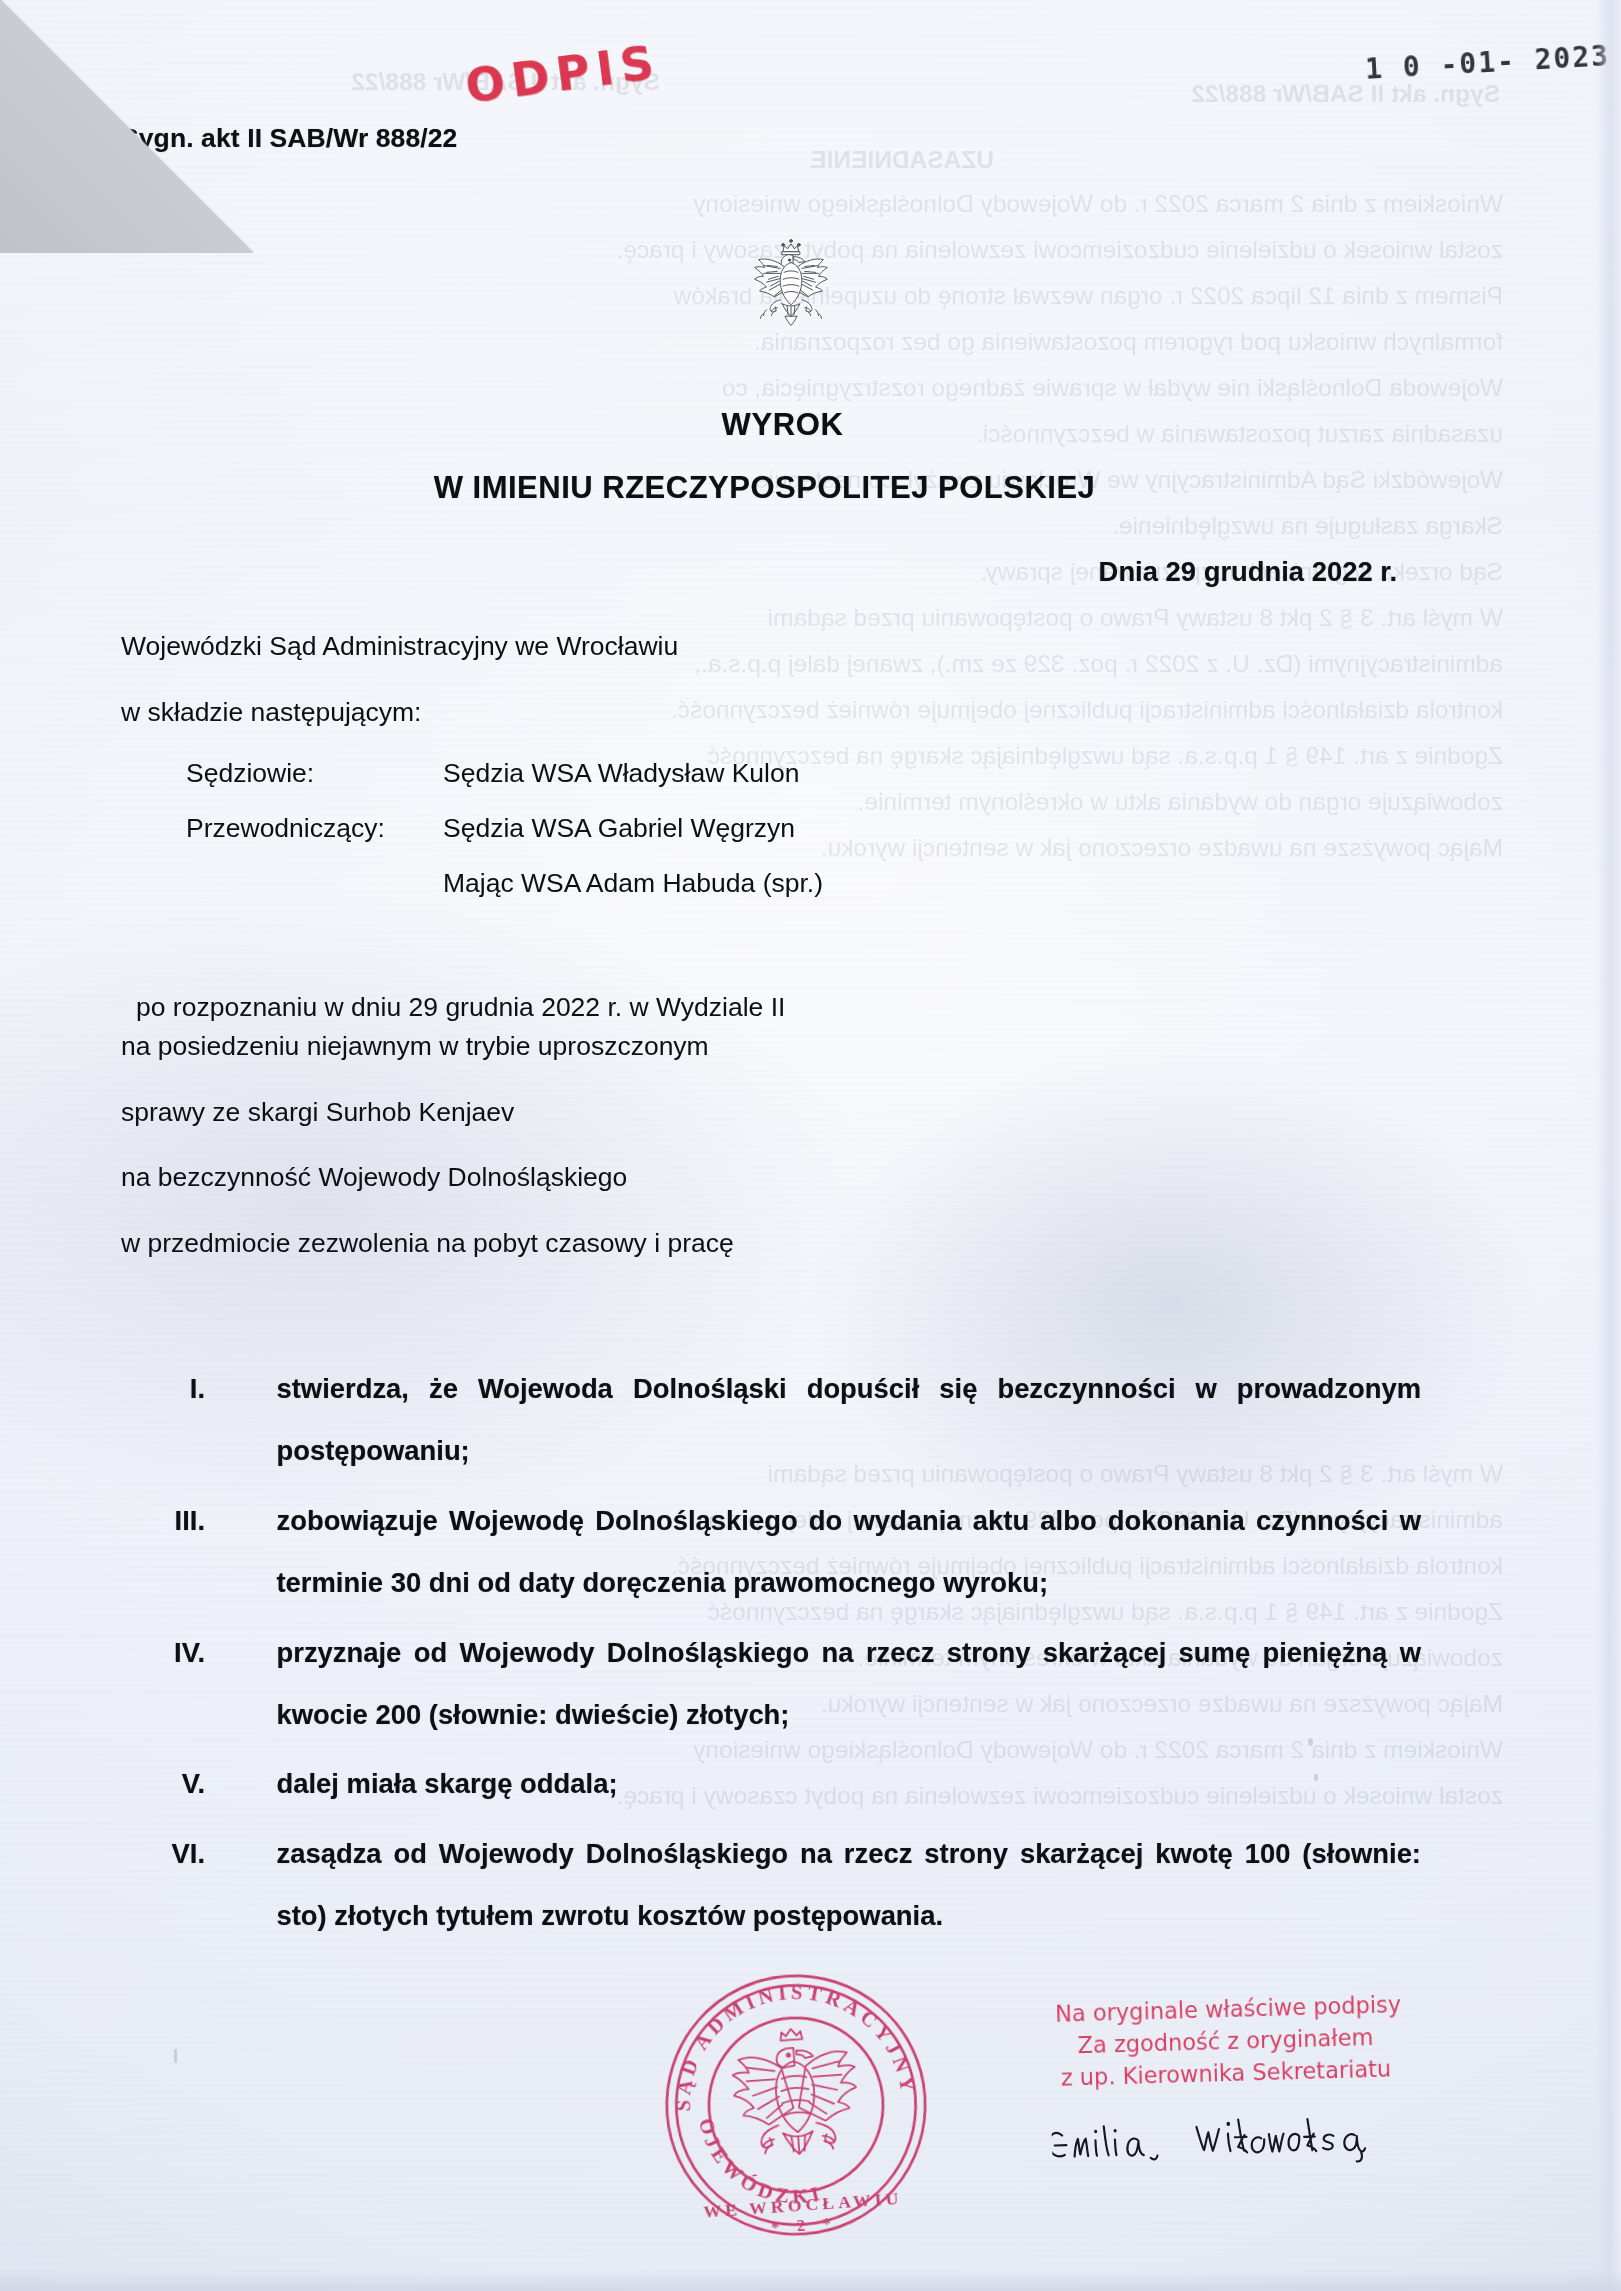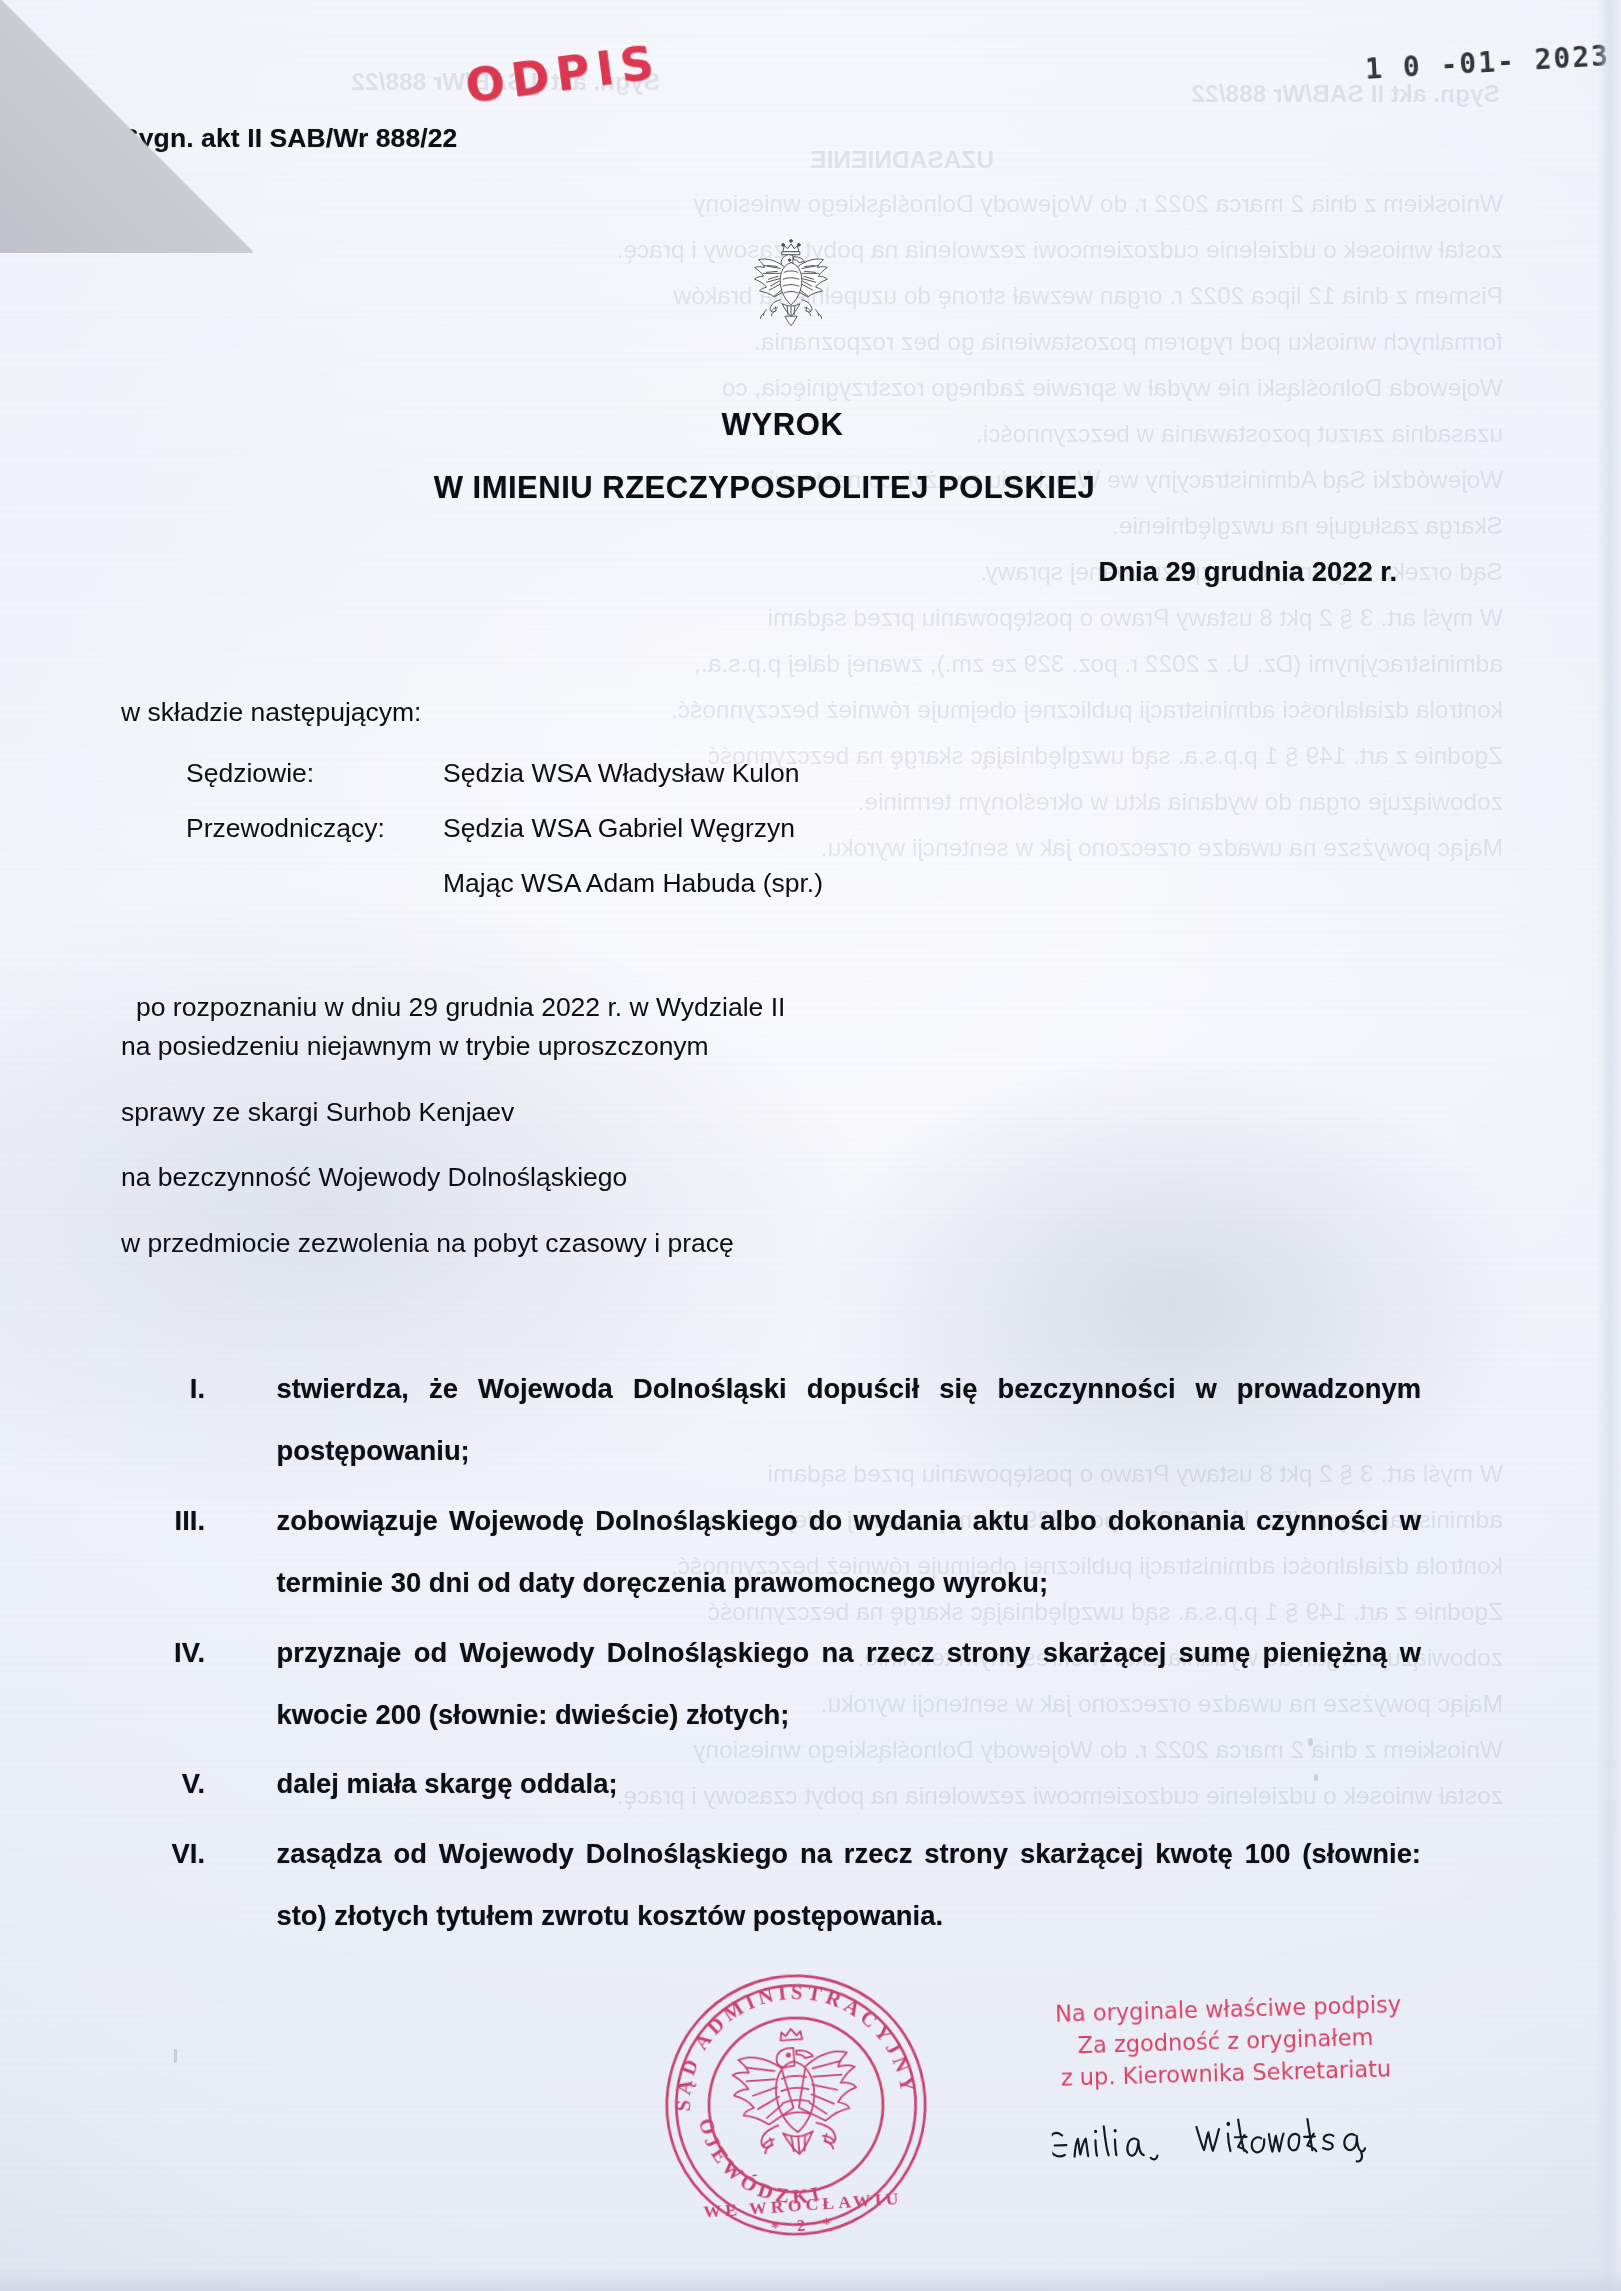--- a/index.html
+++ b/index.html
@@ -373,20 +373,21 @@
 
           <path d="M49 85 c2 4 4 7 6 9 c2 -2 4 -5 6 -9 z" fill="#ffffff"></path>
         </g>
       </svg>
     </div>
 
     <div class="title-main">WYROK</div>
     <div class="title-sub">W IMIENIU RZECZYPOSPOLITEJ POLSKIEJ</div>
     <div class="date-line">Dnia 29 grudnia 2022 r.</div>
 
+    <div class="court-name">Wojewódzki Sąd Administracyjny we Wrocławiu</div>
     <div class="composition-intro">w składzie następującym:</div>
 
     <div class="panel">
       <div class="panel-row">
         <div class="panel-role">Sędziowie:</div>
         <div class="panel-judge">Sędzia WSA Władysław Kulon</div>
       </div>
       <div class="panel-row">
         <div class="panel-role">Przewodniczący:</div>
         <div class="panel-judge">Sędzia WSA Gabriel Węgrzyn</div>

